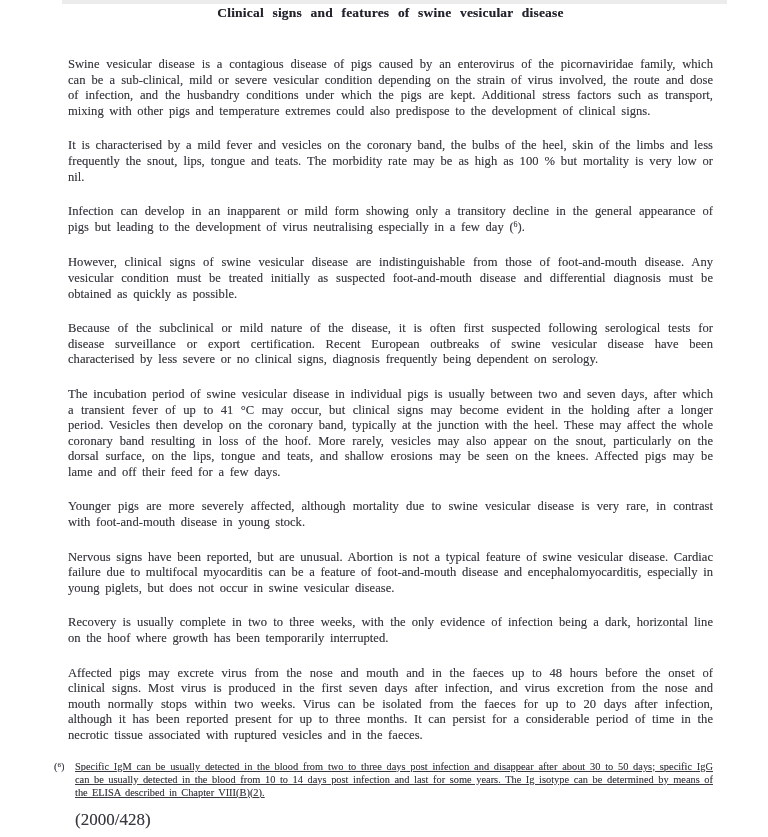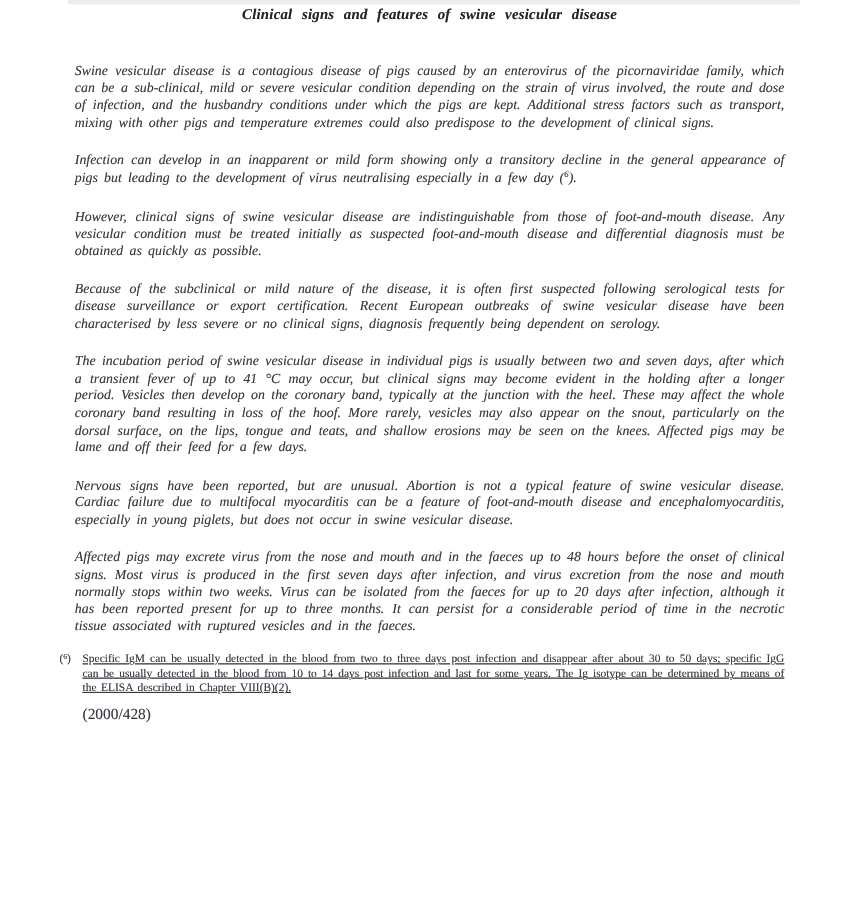--- a/index.html
+++ b/index.html
@@ -31,35 +31,33 @@
   .content {
     position: absolute;
     left: 68px;
     top: 5px;
     width: 645px;
   }
   .title {
     margin: 0 0 36px 0;
     font-size: 13.5px;
     font-weight: bold;
-    font-style: italic;
     text-align: center;
     word-spacing: 5px;
     letter-spacing: 0.2px;
     color: #23232d;
     text-shadow: 0 0 0.4px rgba(35,35,45,0.5);
   }
   p.body {
     margin: 0 0 19px 0;
     font-size: 12.6px;
     line-height: 15.6px;
     text-align: justify;
     word-spacing: 2.5px;
     text-shadow: 0 0 0.4px rgba(56,56,64,0.45);
-    font-style: italic;
   }
   .sup-ref {
     font-size: 8px;
     position: relative;
     top: -4px;
   }
   .footnote {
     display: flex;
     margin: -3px 0 0 -14px;
     font-size: 10.4px;
@@ -75,48 +73,51 @@
     top: -3px;
   }
   .fn-text {
     flex: 1;
     text-align: justify;
     word-spacing: 1.6px;
     text-decoration: underline;
   }
   .doc-number {
     margin: 11px 0 0 7px;
-    font-size: 14px;
+    font-size: 17px;
     word-spacing: 1px;
     text-shadow: 0 0 0.3px rgba(56,56,64,0.45);
   }
 </style>
 </head>
 <body>
 
 <div class="page">
   <div class="scan-bar"></div>
 
   <div class="content">
     <h1 class="title">Clinical signs and features of swine vesicular disease</h1>
 
     <p class="body">Swine vesicular disease is a contagious disease of pigs caused by an enterovirus of the picornaviridae family, which can be a sub-clinical, mild or severe vesicular condition depending on the strain of virus involved, the route and dose of infection, and the husbandry conditions under which the pigs are kept. Additional stress factors such as transport, mixing with other pigs and temperature extremes could also predispose to the development of clinical signs.</p>
 
+    <p class="body">It is characterised by a mild fever and vesicles on the coronary band, the bulbs of the heel, skin of the limbs and less frequently the snout, lips, tongue and teats. The morbidity rate may be as high as 100 % but mortality is very low or nil.</p>
 
     <p class="body"><span>Infection can develop in an inapparent or mild form showing only a transitory decline in the general appearance of pigs but leading to the development of virus neutralising especially in a few day</span><span><span> (</span><span class="sup-ref">6</span><span>).</span></span></p>
 
     <p class="body">However, clinical signs of swine vesicular disease are indistinguishable from those of foot-and-mouth disease. Any vesicular condition must be treated initially as suspected foot-and-mouth disease and differential diagnosis must be obtained as quickly as possible.</p>
 
     <p class="body">Because of the subclinical or mild nature of the disease, it is often first suspected following serological tests for disease surveillance or export certification. Recent European outbreaks of swine vesicular disease have been characterised by less severe or no clinical signs, diagnosis frequently being dependent on serology.</p>
 
     <p class="body">The incubation period of swine vesicular disease in individual pigs is usually between two and seven days, after which a transient fever of up to 41 °C may occur, but clinical signs may become evident in the holding after a longer period. Vesicles then develop on the coronary band, typically at the junction with the heel. These may affect the whole coronary band resulting in loss of the hoof. More rarely, vesicles may also appear on the snout, particularly on the dorsal surface, on the lips, tongue and teats, and shallow erosions may be seen on the knees. Affected pigs may be lame and off their feed for a few days.</p>
 
+    <p class="body">Younger pigs are more severely affected, although mortality due to swine vesicular disease is very rare, in contrast with foot-and-mouth disease in young stock.</p>
 
     <p class="body">Nervous signs have been reported, but are unusual. Abortion is not a typical feature of swine vesicular disease. Cardiac failure due to multifocal myocarditis can be a feature of foot-and-mouth disease and encephalomyocarditis, especially in young piglets, but does not occur in swine vesicular disease.</p>
 
+    <p class="body">Recovery is usually complete in two to three weeks, with the only evidence of infection being a dark, horizontal line on the hoof where growth has been temporarily interrupted.</p>
 
     <p class="body">Affected pigs may excrete virus from the nose and mouth and in the faeces up to 48 hours before the onset of clinical signs. Most virus is produced in the first seven days after infection, and virus excretion from the nose and mouth normally stops within two weeks. Virus can be isolated from the faeces for up to 20 days after infection, although it has been reported present for up to three months. It can persist for a considerable period of time in the necrotic tissue associated with ruptured vesicles and in the faeces.</p>
 
     <div class="footnote">
       <span class="fn-marker"><span>(</span><span class="sup-ref">6</span><span>)</span></span>
       <span class="fn-text">Specific IgM can be usually detected in the blood from two to three days post infection and disappear after about 30 to 50 days; specific IgG can be usually detected in the blood from 10 to 14 days post infection and last for some years. The Ig isotype can be determined by means of the ELISA described in Chapter VIII(B)(2).</span>
     </div>
 
     <div class="doc-number">(2000/428)</div>
   </div>

